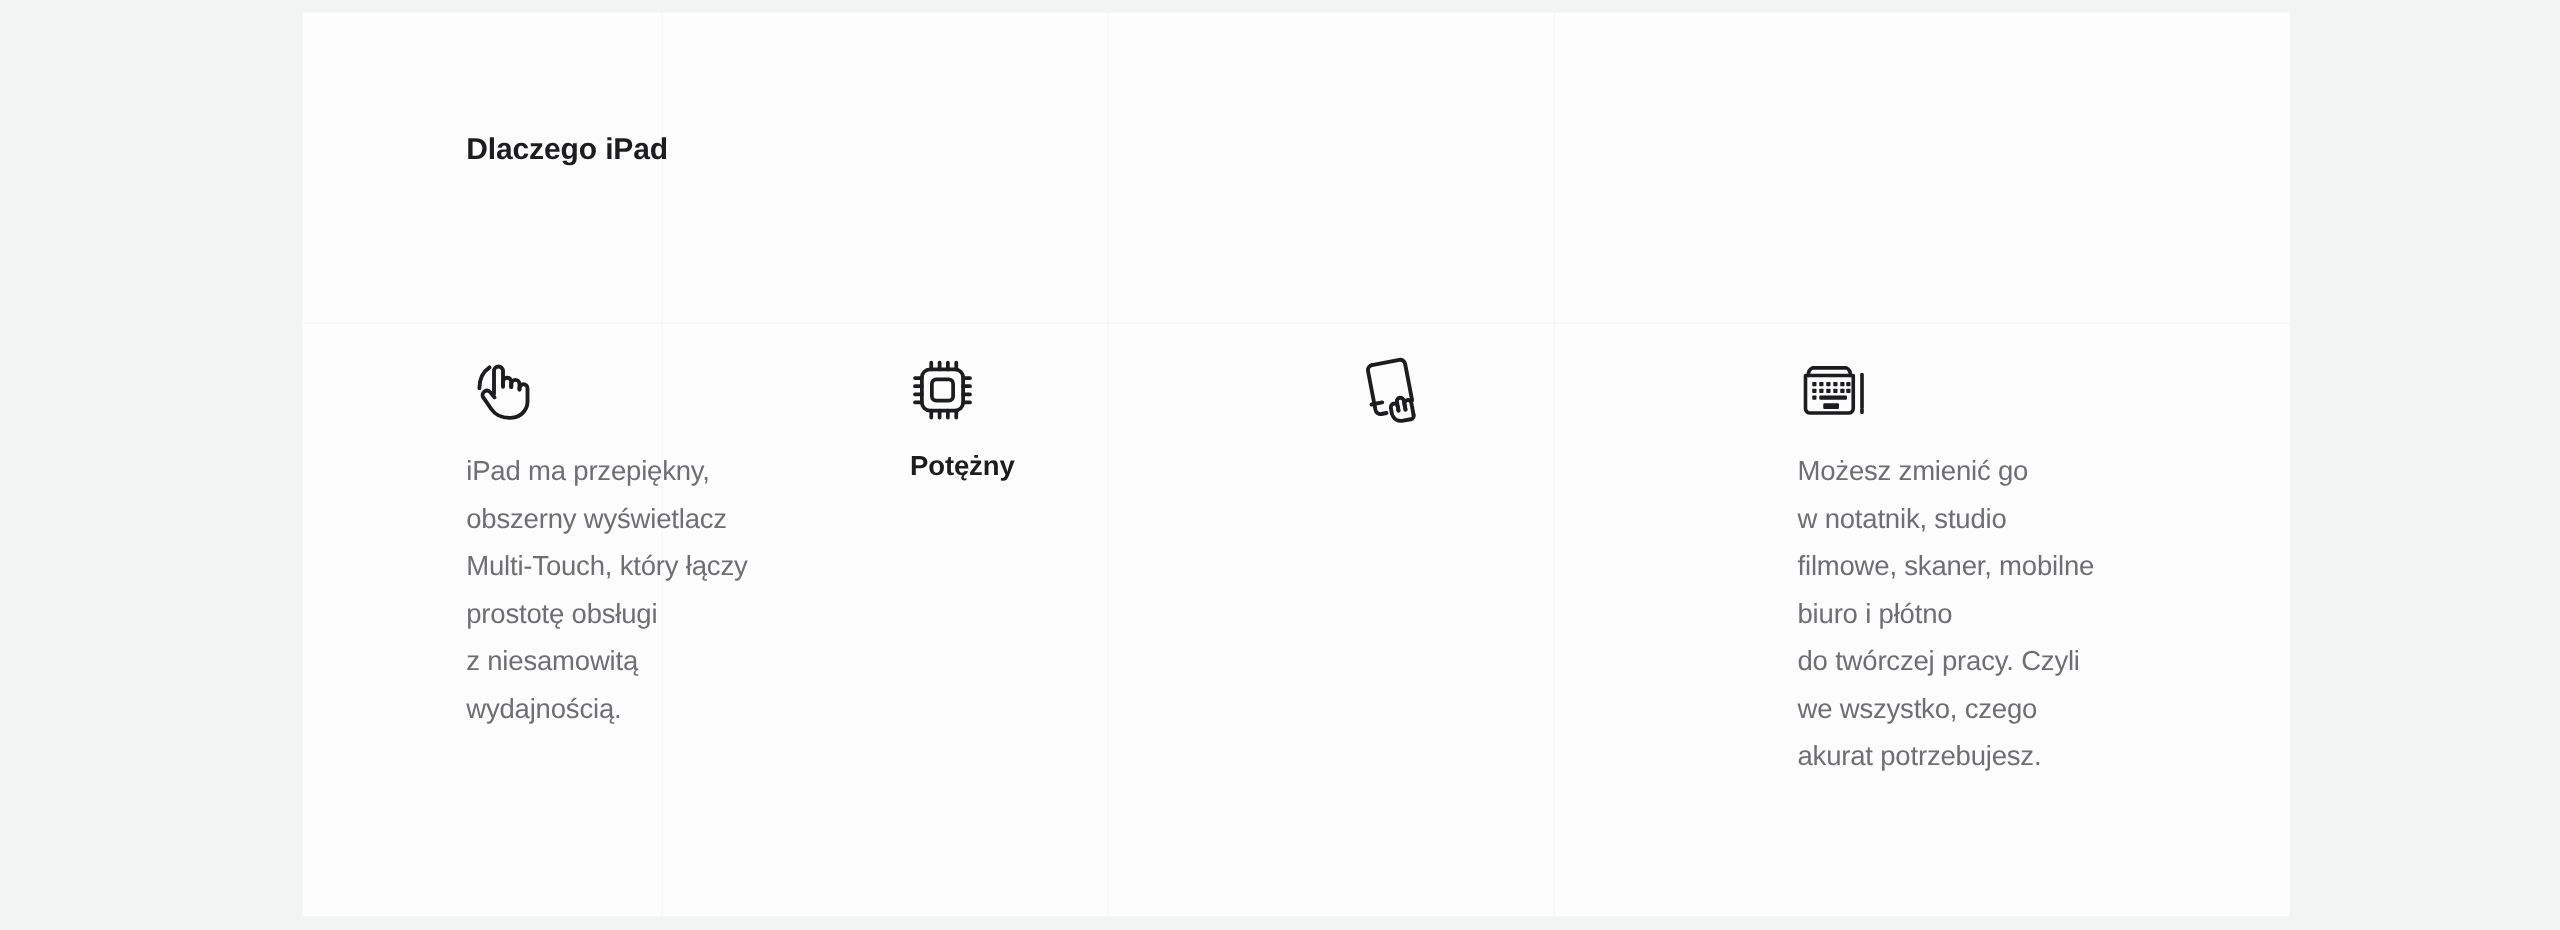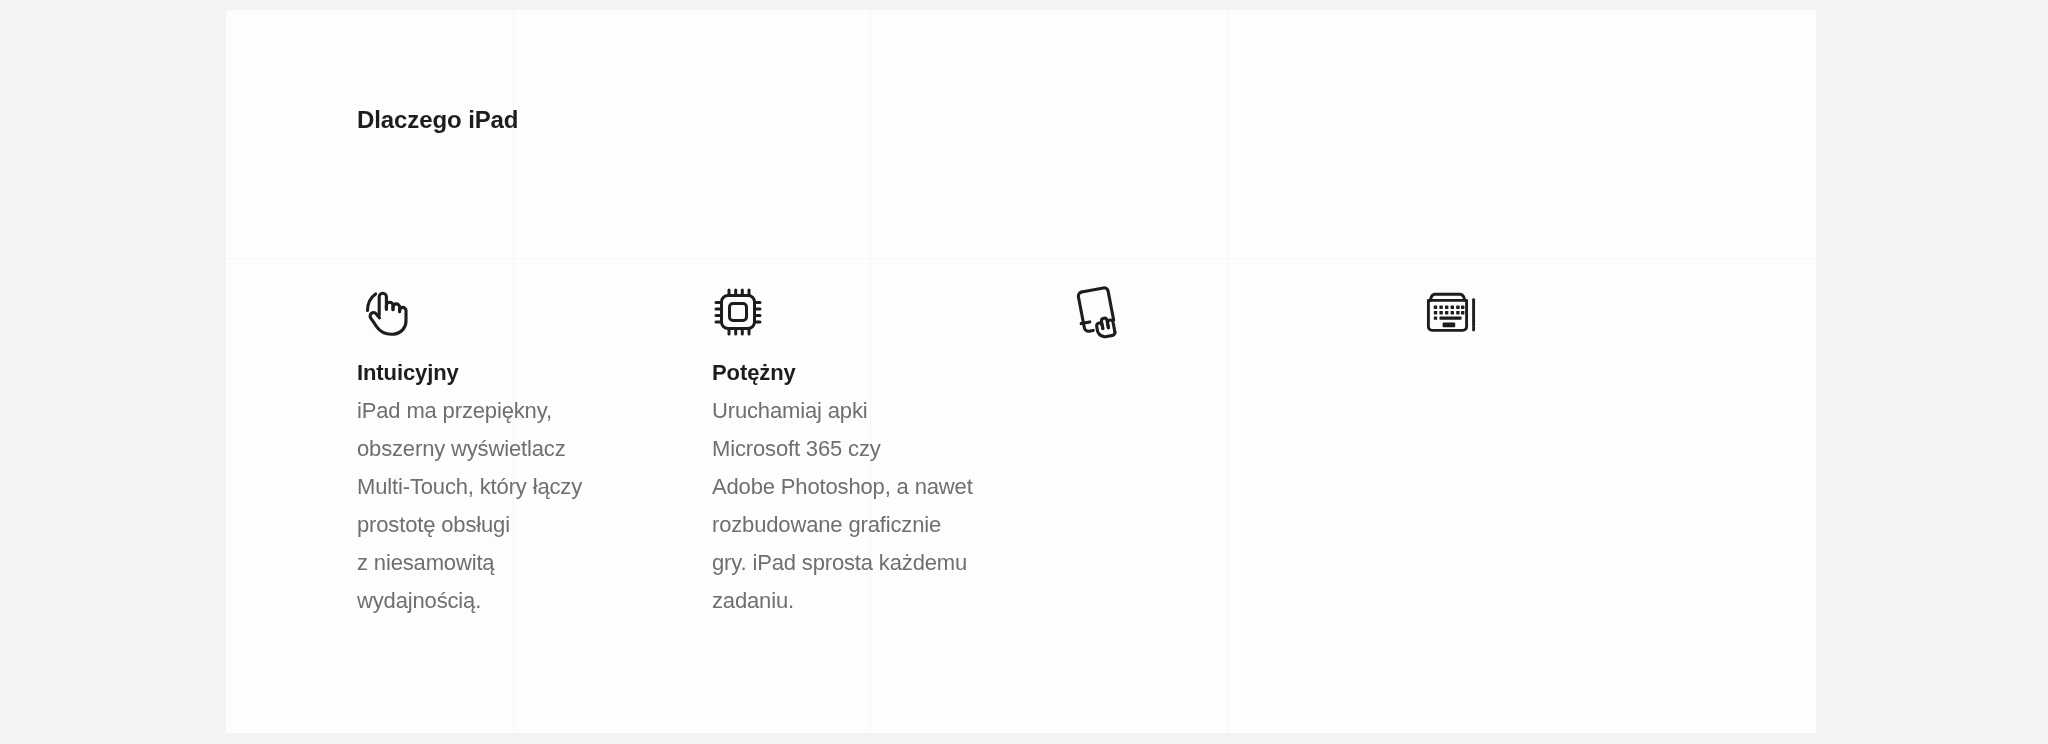--- a/index.html
+++ b/index.html
@@ -17,21 +17,21 @@
 
   #page-root {
     position: relative;
     width: 2048px;
     height: 744px;
   }
 
   
   .card {
     position: absolute;
-    left: 226px;
+    left: 242px;
     top: 10px;
     width: 1590px;
     height: 723px;
     background: #fdfdfe;
     box-sizing: border-box;
     overflow: hidden;
   }
 
   
   .grid-line-v {
@@ -146,47 +146,40 @@
         <div class="col">
           <div class="icon-wrap">
             <svg width="56" height="56" viewBox="0 0 56 56" fill="none" stroke="#1d1d1f" stroke-width="3.1" stroke-linecap="round" stroke-linejoin="round">
               <path d="M10.5 26.5c0-7.2 3.2-13.2 8.1-16.6"></path>
               <path d="M22.2 31.2V12.8a3.6 3.6 0 0 1 7.2 0v12.6"></path>
               <path d="M29.4 24.6v-3.1a3.3 3.3 0 0 1 6.6 0v4.1"></path>
               <path d="M36 25.6v-2.4a3.3 3.3 0 0 1 6.6 0v4.4"></path>
               <path d="M42.6 27.6v-1a3.2 3.2 0 0 1 6.4 0v10.6c0 6.6-5.1 12.2-11.8 12.9-1 .1-1.9.2-2.8.2-6.3 0-11.2-2.5-14.4-7.1l-6.4-9.3a3.5 3.5 0 0 1 1.1-4.8 3.6 3.6 0 0 1 4.6.8l3.3 4"></path>
             </svg>
           </div>
-          <div class="col-title">Intuicyjny</div>
           <div class="col-body">iPad ma przepiękny,
 obszerny wyświetlacz
 Multi-Touch, który łączy
 prostotę obsługi
 z niesamowitą
 wydajnością.</div>
         </div>
 
         <div class="col">
           <div class="icon-wrap">
             <svg width="52" height="56" viewBox="0 0 52 56" fill="none" stroke="#1d1d1f" stroke-width="3" stroke-linecap="round" stroke-linejoin="round">
               <rect x="9.5" y="11.5" width="33" height="33" rx="6.5"></rect>
               <rect x="17.5" y="19.5" width="17" height="17" rx="3.5"></rect>
               <path d="M17 11.5V6M23.7 11.5V6M30.3 11.5V6M37 11.5V6"></path>
               <path d="M17 44.5V50M23.7 44.5V50M30.3 44.5V50M37 44.5V50"></path>
               <path d="M9.5 18.4H4M9.5 24.9H4M9.5 31.4H4M9.5 37.9H4"></path>
               <path d="M42.5 18.4H48M42.5 24.9H48M42.5 31.4H48M42.5 37.9H48"></path>
             </svg>
           </div>
           <div class="col-title">Potężny</div>
-          <div class="col-body">Uruchamiaj apki
-Microsoft 365 czy
-Adobe Photoshop, a nawet
-rozbudowane graficznie
-gry. iPad sprosta każdemu
-zadaniu.</div>
         </div>
 
         <div class="col">
           <div class="icon-wrap">
             <svg width="56" height="56" viewBox="0 0 56 56" fill="none" stroke="#1d1d1f" stroke-width="3.1" stroke-linecap="round" stroke-linejoin="round">
               <path d="M14.6 8.1 36.4 3.9a4 4 0 0 1 4.7 3.2l5.6 29.2"></path>
               <path d="M14.6 8.1a4 4 0 0 0-3.2 4.7l6 31.2a4 4 0 0 0 4.7 3.2l4.1-.8"></path>
               <path d="M14.2 39.6l8.6-1.7"></path>
               <path d="M30.6 47.4l-.9-5.1a2.8 2.8 0 0 1 5.5-1.1l.6 3.3"></path>
               <path d="M35.8 44.5l-1.3-7.2a2.8 2.8 0 0 1 5.5-1l1.4 7.4"></path>
@@ -215,18 +208,25 @@
                 <rect x="34.2" y="27" width="3.4" height="3.4" rx="0.6"></rect>
                 <rect x="39" y="27" width="3.4" height="3.4" rx="0.6"></rect>
                 <rect x="11.8" y="32.4" width="3.4" height="3.4" rx="0.6"></rect>
                 <rect x="17.4" y="32.4" width="22.2" height="3.4" rx="1"></rect>
                 <rect x="20.6" y="38.6" width="12.6" height="4.6" rx="1"></rect>
               </g>
               <path d="M51.6 15.6v26.2"></path>
               <path d="M51.6 43.6v2.4"></path>
             </svg>
           </div>
+          <div class="col-body">Możesz zmienić go
+w notatnik, studio
+filmowe, skaner, mobilne
+biuro i płótno
+do twórczej pracy. Czyli
+we wszystko, czego
+akurat potrzebujesz.</div>
         </div>
 
       </div>
     </div>
   </div>
 </div>
 
 </body></html>

